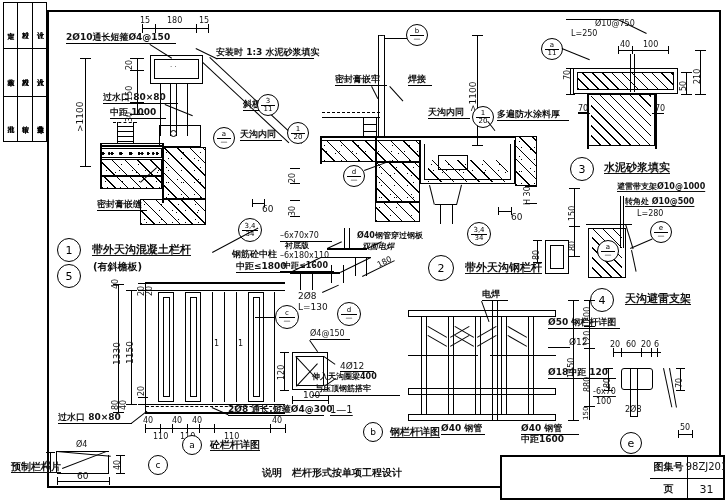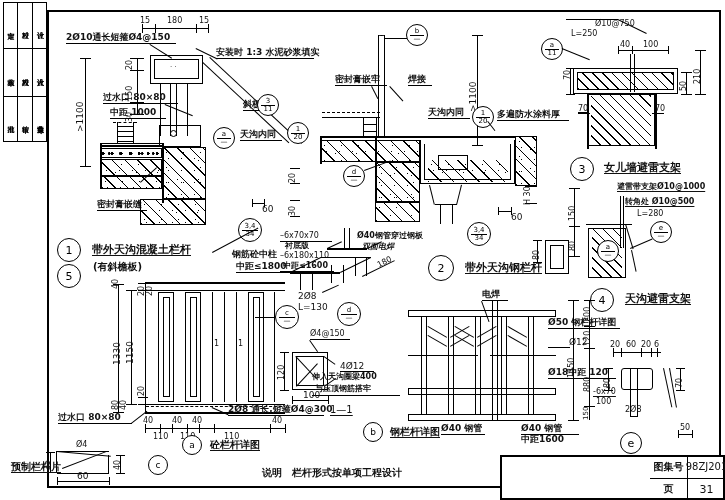--- a/index.html
+++ b/index.html
@@ -333,21 +333,21 @@
   <div class="ln h" style="left:695px;top:94px;width:11px;"></div>
   <div class="txt t8" style="left:694px;top:84px;transform:rotate(-90deg);transform-origin:left top;">210</div>
   <div class="ln v" style="left:686px;top:72px;height:22px;"></div>
   <div class="ln h" style="left:681px;top:72px;width:11px;"></div>
   <div class="ln h" style="left:681px;top:94px;width:11px;"></div>
   <div class="txt t8" style="left:680px;top:91px;transform:rotate(-90deg);transform-origin:left top;">50</div>
 
   <div class="bub" style="left:570px;top:157px;width:24px;height:24px;">
       <span>3</span>
     </div>
-  <div class="txt t11 cn ul" style="left:604px;top:162px;">女儿墙避雷支架</div>
+  <div class="txt t11 cn ul" style="left:604px;top:162px;">水泥砂浆填实</div>
 
   <div class="txt t8 cn ul" style="left:617px;top:183px;">避雷带支架Ø10@1000</div>
   <div class="txt t8 cn ul" style="left:625px;top:198px;">转角处  Ø10@500</div>
   <div class="txt t8" style="left:637px;top:210px;">L=280</div>
 
   <div class="ln v" style="left:620px;top:196px;height:52px;"></div>
   <div class="ln v" style="left:623px;top:196px;height:52px;"></div>
   <div class="bub2" style="left:650px;top:221px;width:22px;height:22px;">
     <div class="top">e</div>
     <div class="bot">—</div>

